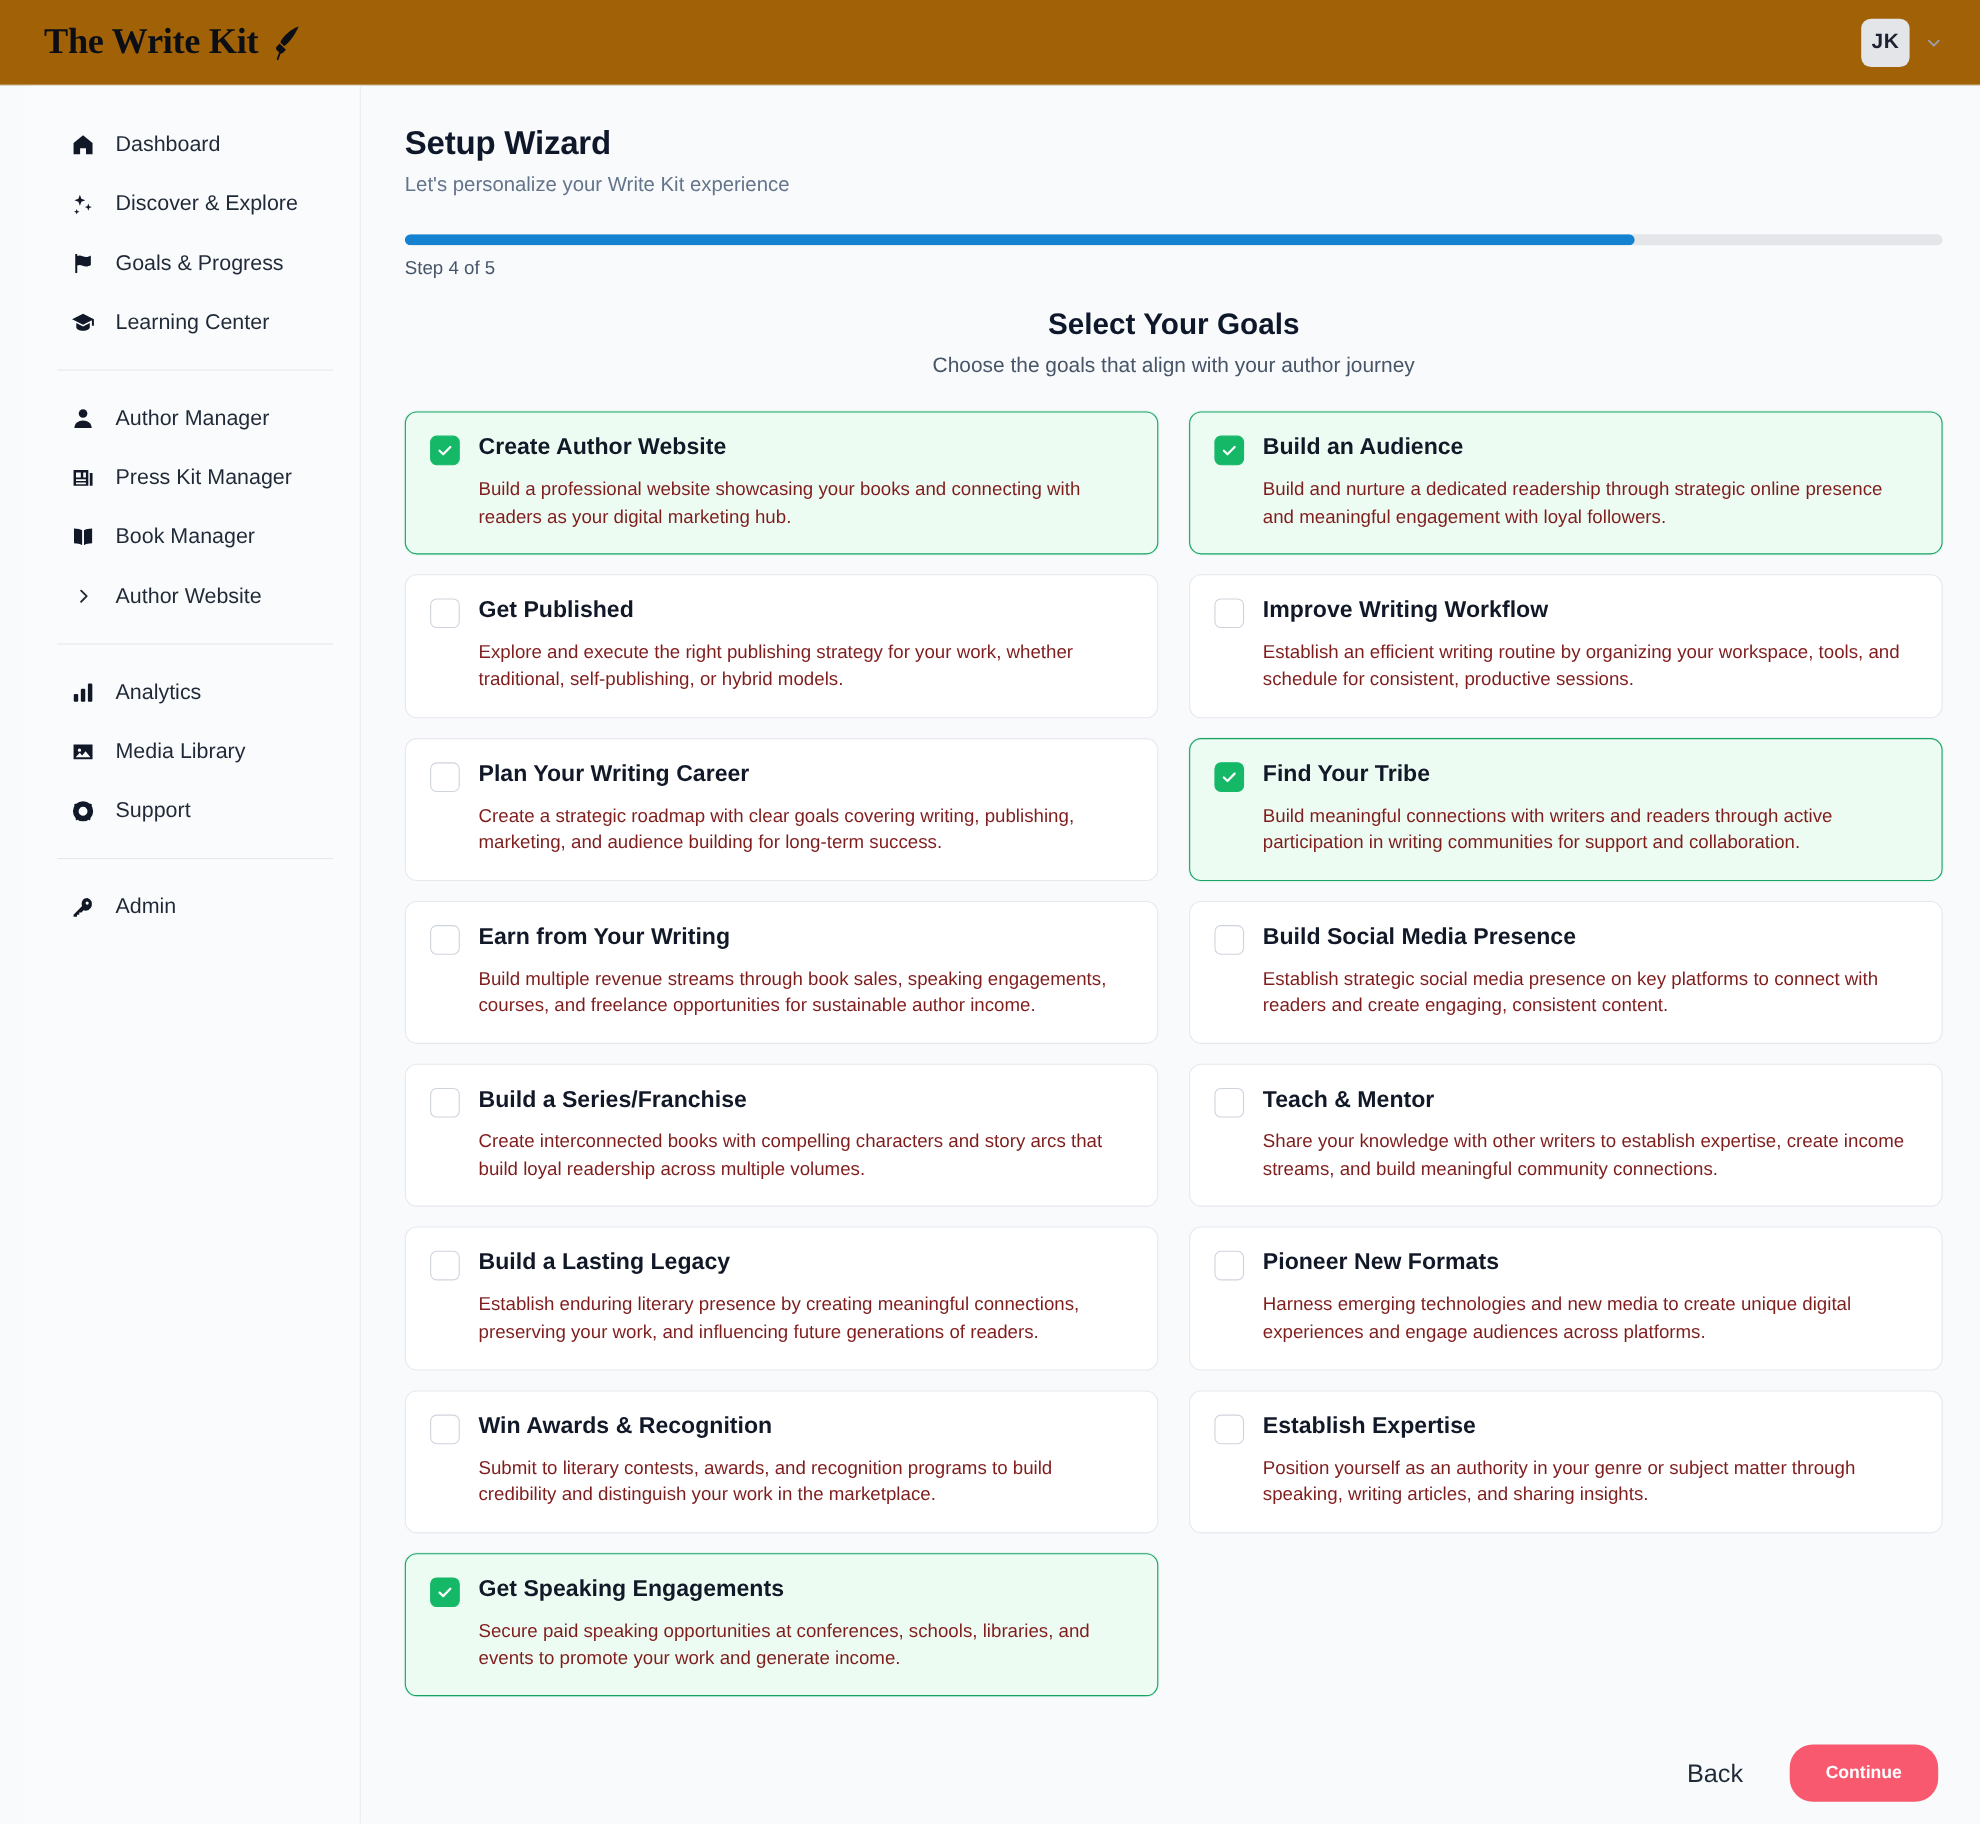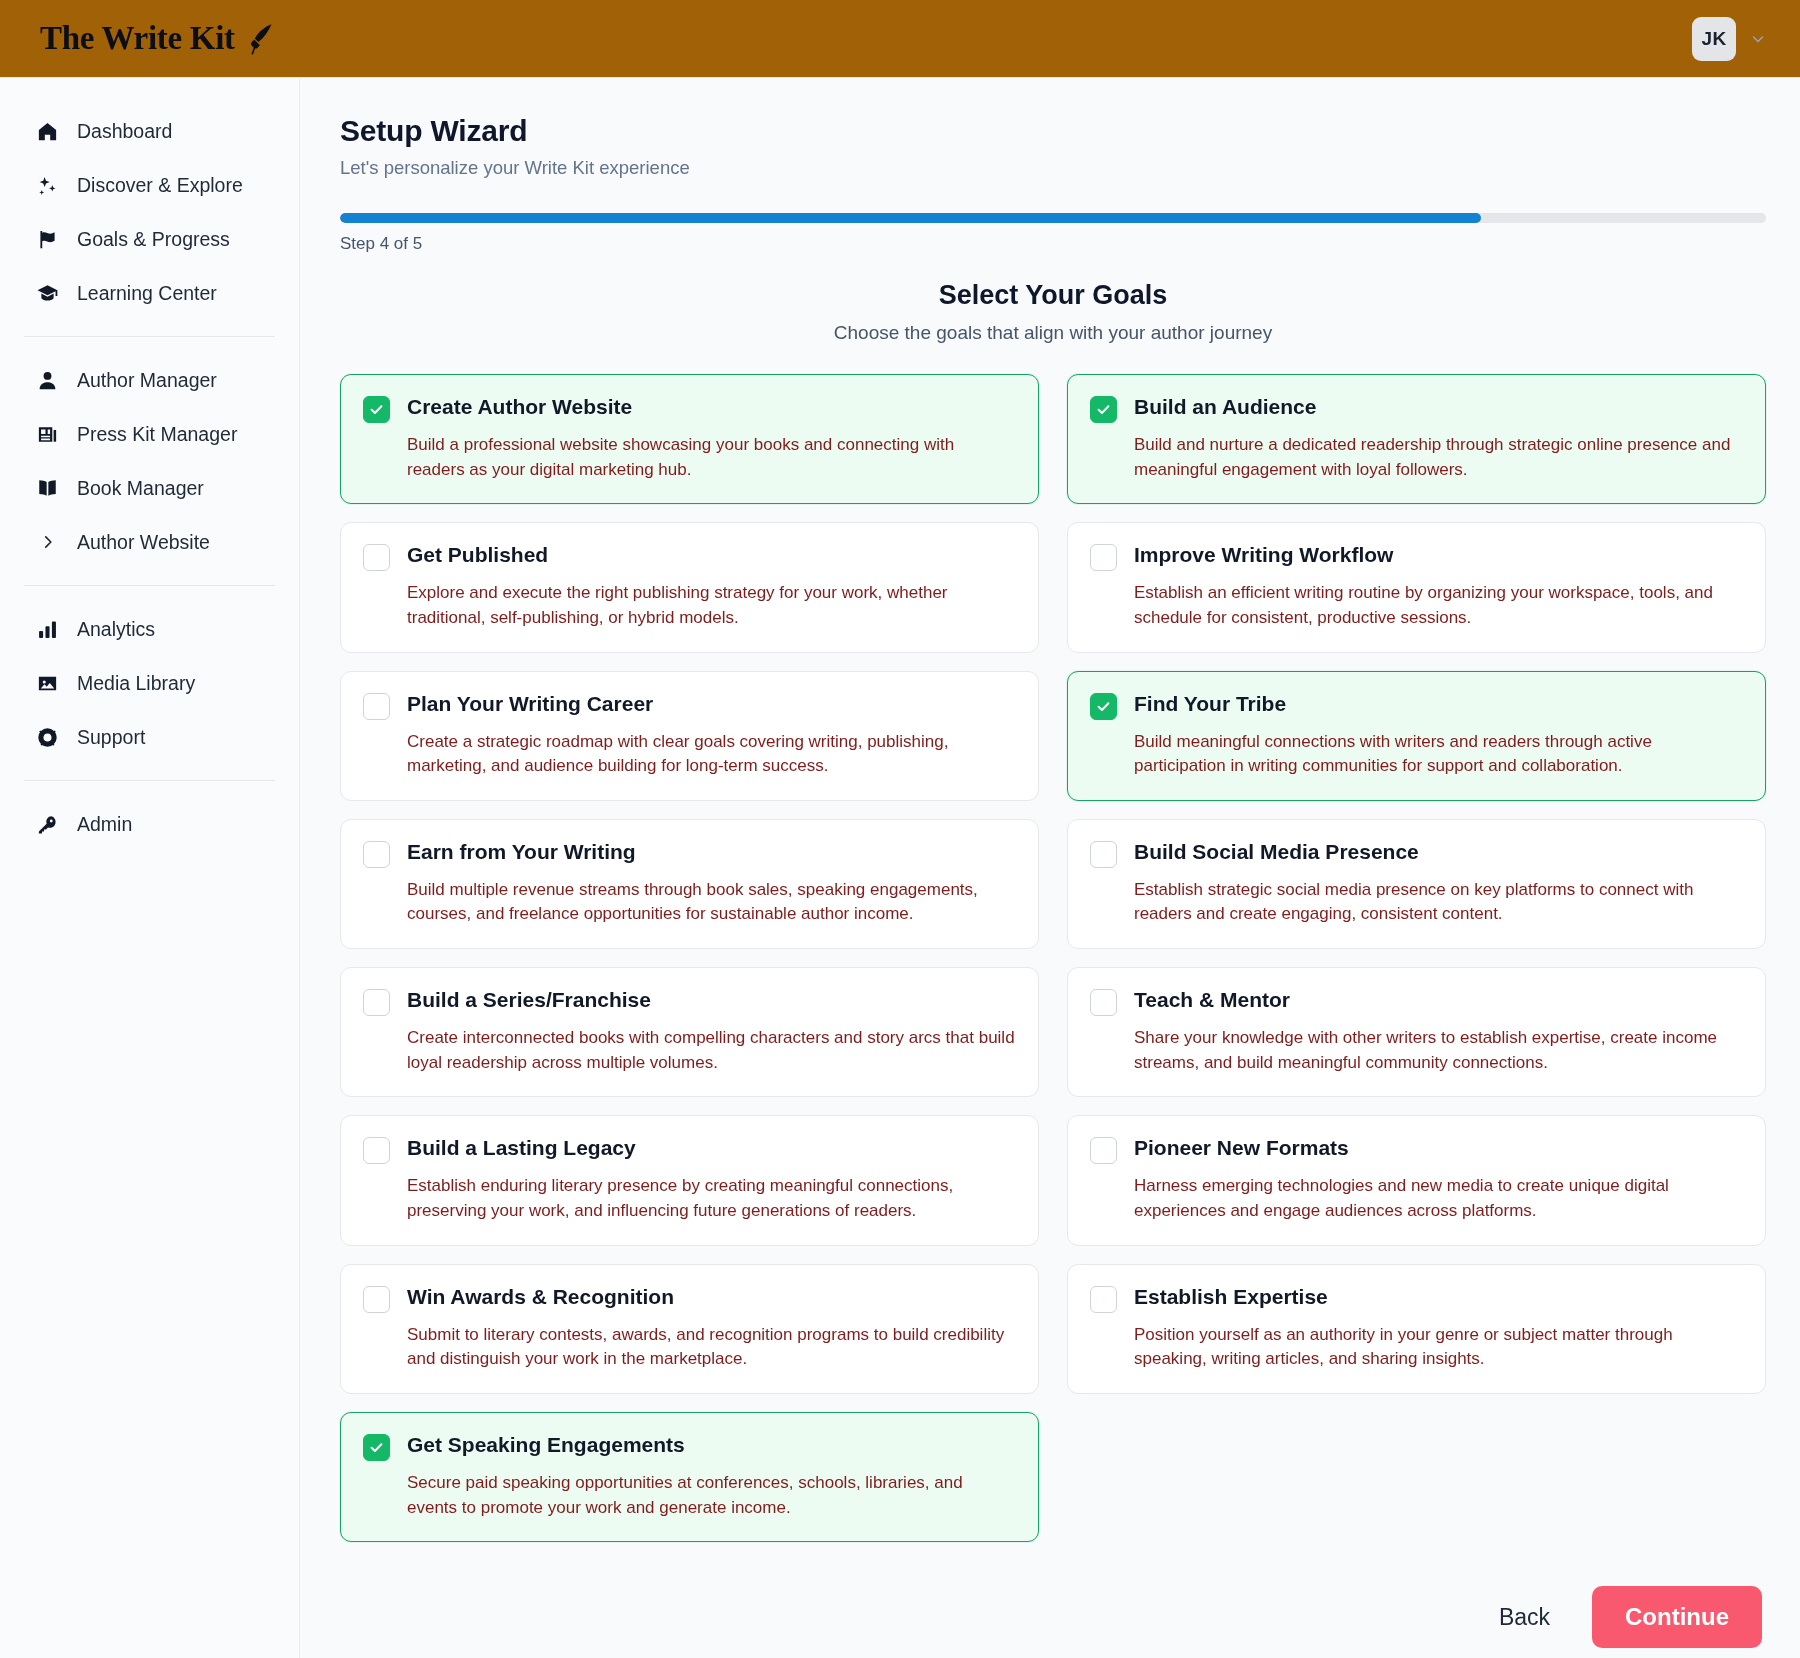--- a/index.html
+++ b/index.html
@@ -42,21 +42,21 @@
     background: #e4e5e9;
     color: #1b2130;
     font-size: 19px;
     font-weight: 700;
     display: flex; align-items: center; justify-content: center;
     letter-spacing: 0.4px;
   }
   .chev-down { width: 16px; height: 16px; display:block; }
 
   
-  .body { display: flex; flex: 1 1 auto; min-height: 0; }
+  .body { display: flex; flex: 1 1 auto; min-height: 0; padding-left: 28px; }
 
   
   .sidebar {
     width: 300px;
     flex: 0 0 300px;
     background: #fafbfc;
     border-right: 1px solid #e8eaee;
     padding-top: 26px;
   }
   .nav-group { padding: 0 22px; }
@@ -137,23 +137,23 @@
     margin-top: 44px;
     padding-right: 4px;
   }
   .btn-back {
     background: transparent; border: none;
     font-family: inherit;
     font-size: 23px; color: #1f2937; cursor: pointer; padding: 10px 6px;
   }
   .btn-continue {
     background: #f8596f; color: #ffffff;
-    border: none; border-radius: 10px;
+    border: none; border-radius: 21px;
     font-family: inherit;
-    font-size: 24px; font-weight: 600;
+    font-size: 16px; font-weight: 600;
     padding: 17px 33px; cursor: pointer;
   }
 </style>
 </head>
 <body>
 
 <div class="app">
 
   <div class="topbar">
     <div class="brand">

